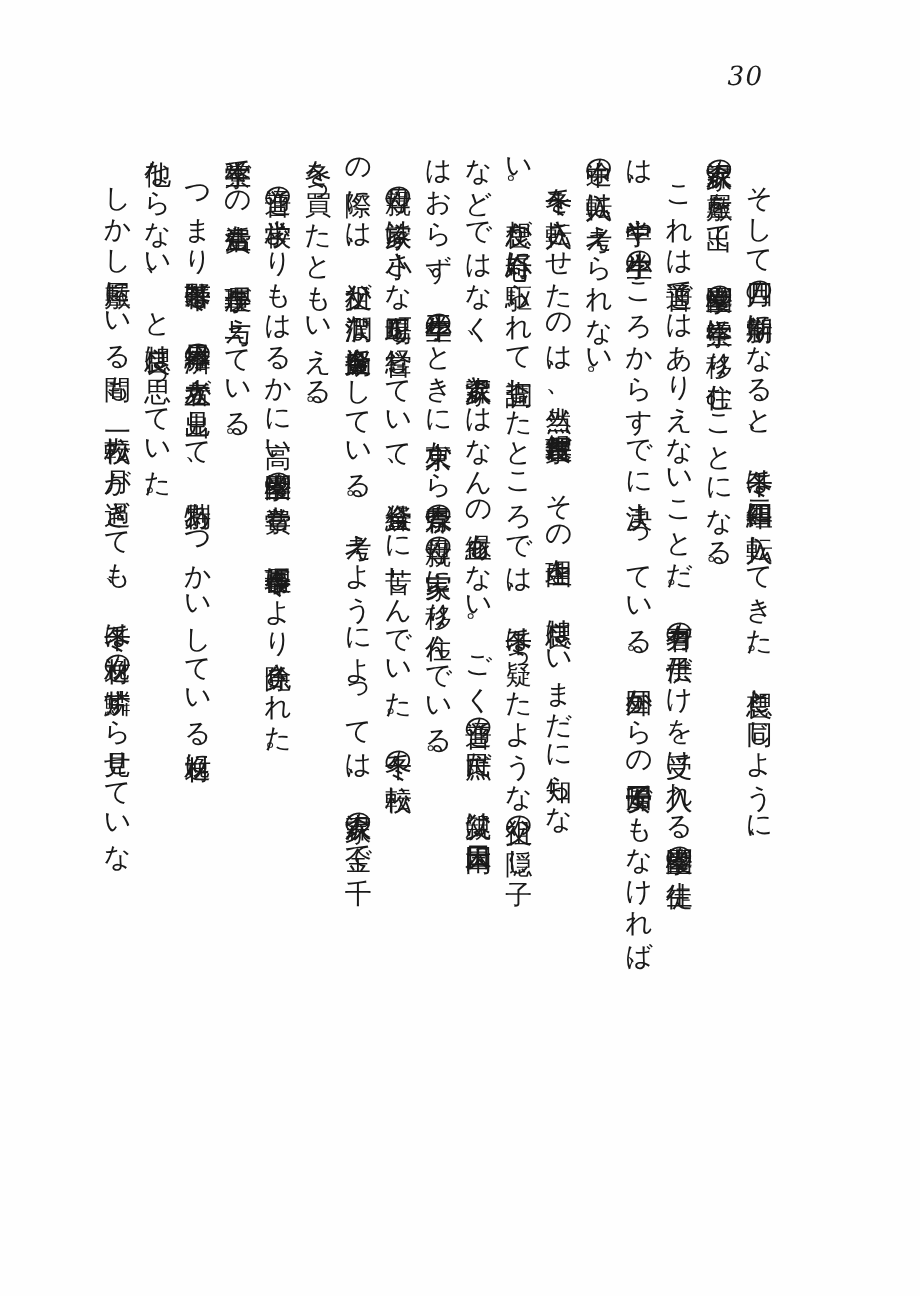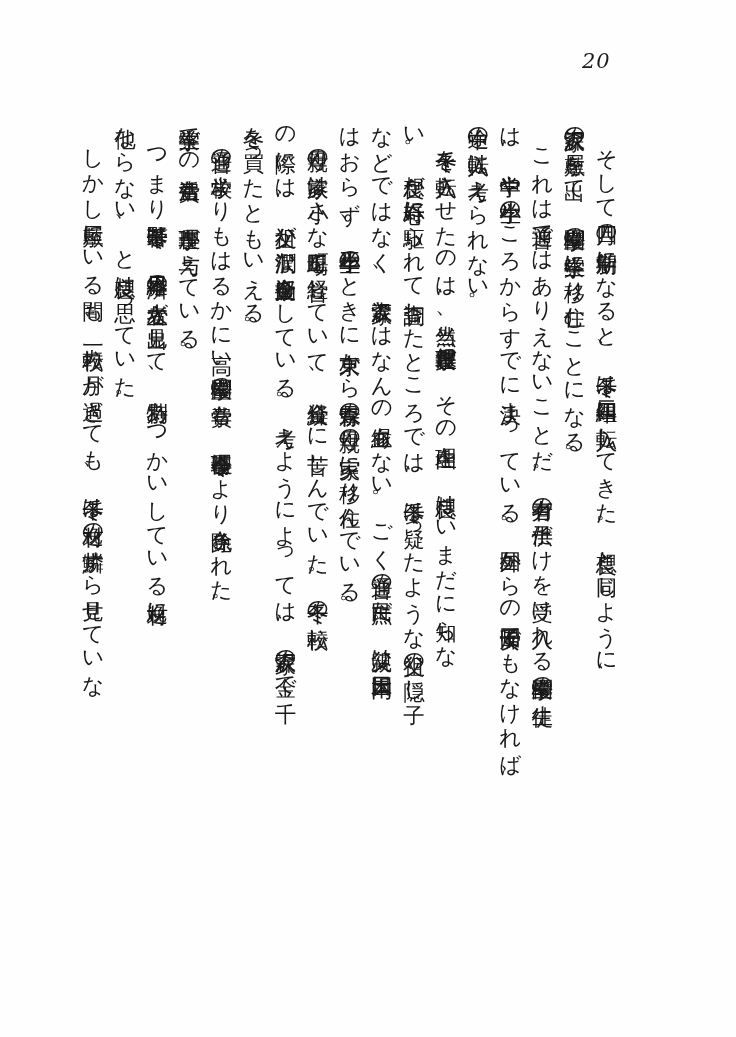--- a/index.html
+++ b/index.html
@@ -47,21 +47,21 @@
     margin: 0;
     padding: 0;
     white-space: nowrap;
   }
 </style>
 </head>
 <body>
 
 <div class="page">
 
-  <div class="page-number">20</div>
+  <div class="page-number">30</div>
 
   <div class="text-block">
     <p class="vline">　そして四月の新学期になると、千冬は二年四組に転入してきた。想良と同じように、</p>
     <p class="vline">森沢家の屋敷を出て、櫻皇学園の学生寮に移り住むことになる。</p>
     <p class="vline">　これは普通ではありえないことだ。有力者の子供だけを受け入れる櫻皇学園の生徒</p>
     <p class="vline">は、中学や小学生のころからすでに決まっている。外国からの帰国子女でもなければ、</p>
     <p class="vline">途中の転入は考えられない。</p>
     <p class="vline">　千冬を転入させたのは、当然、銀賀理事長だ。その理由を、想良はいまだに知らな</p>
     <p class="vline">い。想良が好奇心に駆られて調査したところでは、千冬は疑ったような祖父の隠し子</p>
     <p class="vline">などではなく、森沢家とはなんの血縁もない。ごく普通の庶民だ。父親は日本国内に</p>

